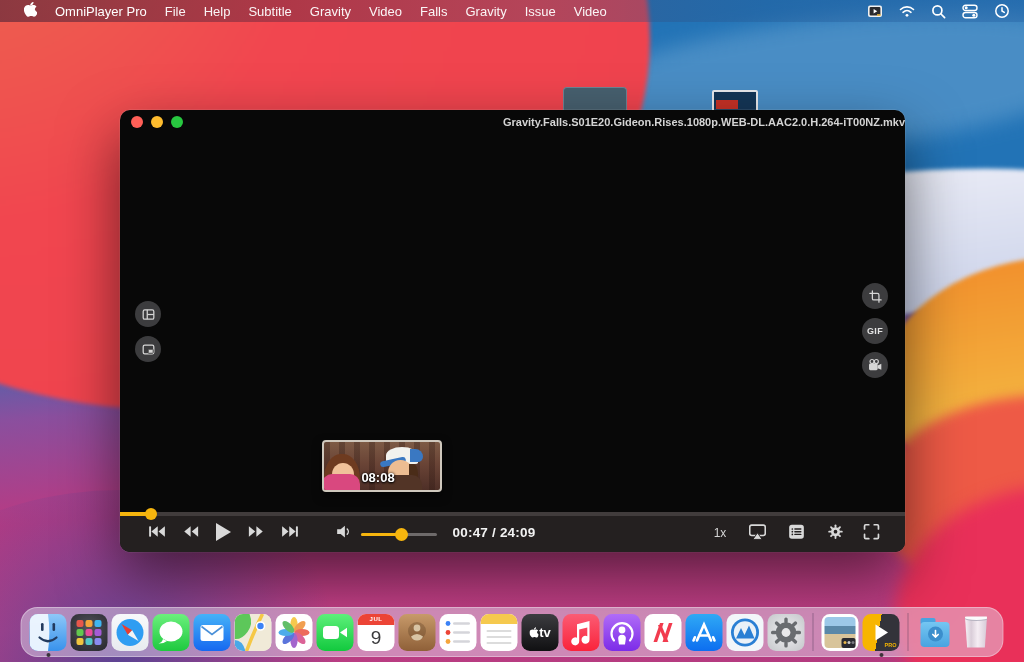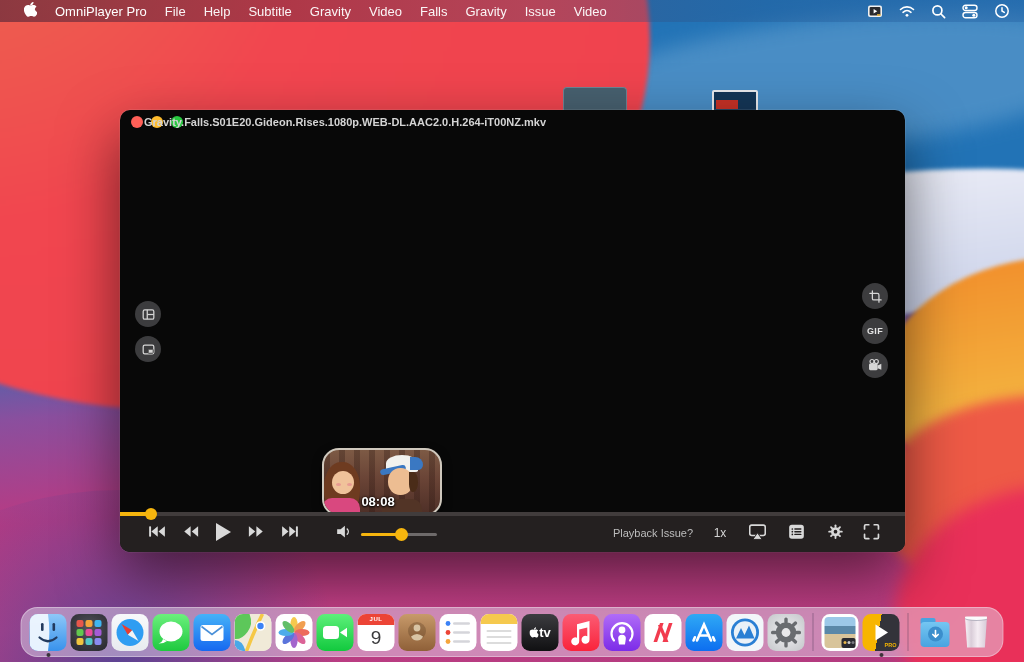--- a/index.html
+++ b/index.html
@@ -28,31 +28,31 @@
   .bgwin-b { position:absolute; left:712px; top:90px; width:46px; height:23px; background:#143657; border:2px solid #e9e9ec; border-radius:2px; z-index:5; }
   .bgwin-b .red { position:absolute; left:2px; bottom:2px; width:22px; height:9px; background:#c63126; }
 
   
   .pwin { position:absolute; left:120px; top:110px; width:785px; height:442px; background:#080808; border-radius:10px; box-shadow:0 25px 60px rgba(0,0,0,.55), 0 0 0 .5px rgba(255,255,255,.18); z-index:10; }
   .titlebar { position:relative; height:24px; }
   .tl { position:absolute; top:6px; width:12px; height:12px; border-radius:50%; }
   .tl.close { left:11px; background:#ff5f57; }
   .tl.min { left:31px; background:#febc2e; }
   .tl.max { left:51px; background:#28c840; }
-  .wtitle { position:absolute; left:0; right:0; top:0; height:24px; line-height:25px; text-align:left; font-size:11px; font-weight:bold; color:#d4d4d4;padding-left:24px; }
+  .wtitle { position:absolute; left:0; right:0; top:0; height:24px; line-height:25px; text-align:right; font-size:11px; font-weight:bold; color:#d4d4d4;padding-left:24px; }
 
   .float-btn { position:absolute; width:26px; height:26px; border-radius:50%; background:rgba(72,72,74,.82); display:flex; align-items:center; justify-content:center; }
   .fb-split { left:15px; top:191px; }
   .fb-pip { left:15px; top:226px; }
   .fb-snap { right:17px; top:173px; }
   .fb-gif { right:17px; top:208px; color:#e4e4e4; font-size:9px; font-weight:bold; letter-spacing:.3px; }
   .fb-cam { right:17px; top:242px; }
 
   
-  .thumb { position:absolute; left:202px; top:338px; width:120px; height:68px; border:2px solid #cfc8bd; border-radius:17px; overflow:hidden; background:linear-gradient(180deg,#7d5a45 0%,#6a4436 45%,#4e2f27 100%); box-shadow:0 4px 10px rgba(0,0,0,.5); }
+  .thumb { position:absolute; left:202px; top:330px; width:120px; height:52px; border:2px solid #cfc8bd; border-radius:4px; overflow:hidden; background:linear-gradient(180deg,#7d5a45 0%,#6a4436 45%,#4e2f27 100%); box-shadow:0 4px 10px rgba(0,0,0,.5); }
   .thumb .streaks { position:absolute; inset:0; background:repeating-linear-gradient(90deg, rgba(40,20,15,.3) 0 6px, rgba(0,0,0,0) 6px 15px); }
   .mabel-hair { position:absolute; left:0px; top:12px; width:36px; height:54px; border-radius:46%; background:#6e3b20; }
   .mabel-face { position:absolute; left:8px; top:21px; width:22px; height:23px; border-radius:50%; background:#f0c29a; }
   .mabel-cheek { position:absolute; left:12px; top:33px; width:5px; height:3px; border-radius:50%; background:#e89a92; box-shadow:11px 0 0 #e89a92; }
   .mabel-body { position:absolute; left:-2px; bottom:-2px; width:38px; height:18px; border-radius:10px 10px 0 0; background:#d9487f; }
   .dipper-captop { position:absolute; left:62px; top:5px; width:32px; height:17px; border-radius:55% 55% 10% 10%; background:#f2f2ee; }
   .dipper-capside { position:absolute; left:86px; top:7px; width:13px; height:13px; border-radius:0 60% 40% 0; background:#3a78c2; }
   .dipper-brim { position:absolute; left:56px; top:17px; width:26px; height:6px; border-radius:4px; background:#3a78c2; transform:rotate(-12deg); }
   .dipper-face { position:absolute; left:64px; top:18px; width:25px; height:27px; border-radius:48%; background:#edbd92; }
   .dipper-hair { position:absolute; left:85px; top:22px; width:9px; height:20px; border-radius:0 50% 50% 40%; background:#4a2c18; }
@@ -294,21 +294,21 @@
         <svg width="17" height="16" viewBox="0 0 22 20">
             <polygon points="1.5,7 6,7 11.5,2.5 11.5,17.5 6,13 1.5,13" fill="#d9d9d9"></polygon>
             <path d="M14.5 6.5 a5 5 0 0 1 0 7" fill="none" stroke="#d9d9d9" stroke-width="1.8" stroke-linecap="round"></path>
           </svg>
       </span>
       <div class="vtrack">
         <div class="vfill"></div>
         <div class="vthumb"></div>
       </div>
 
-      <div class="cb-issue">Playback Issue?</div>
+      <div class="cb-time">00:47 / 24:09</div>
       <div class="cb-speed">1x</div>
 
       <span class="cb-ico" style="left:628px;">
         <svg width="19" height="17" viewBox="0 0 24 22">
             <rect x="2" y="2.5" width="20" height="13.5" rx="2.5" fill="none" stroke="#d9d9d9" stroke-width="2"></rect>
             <polygon points="12,12.5 18,21 6,21" fill="#d9d9d9" stroke="#242020" stroke-width="1.2"></polygon>
           </svg>
       </span>
       <span class="cb-ico" style="left:668px;">
         <svg width="17" height="17" viewBox="0 0 22 22">

